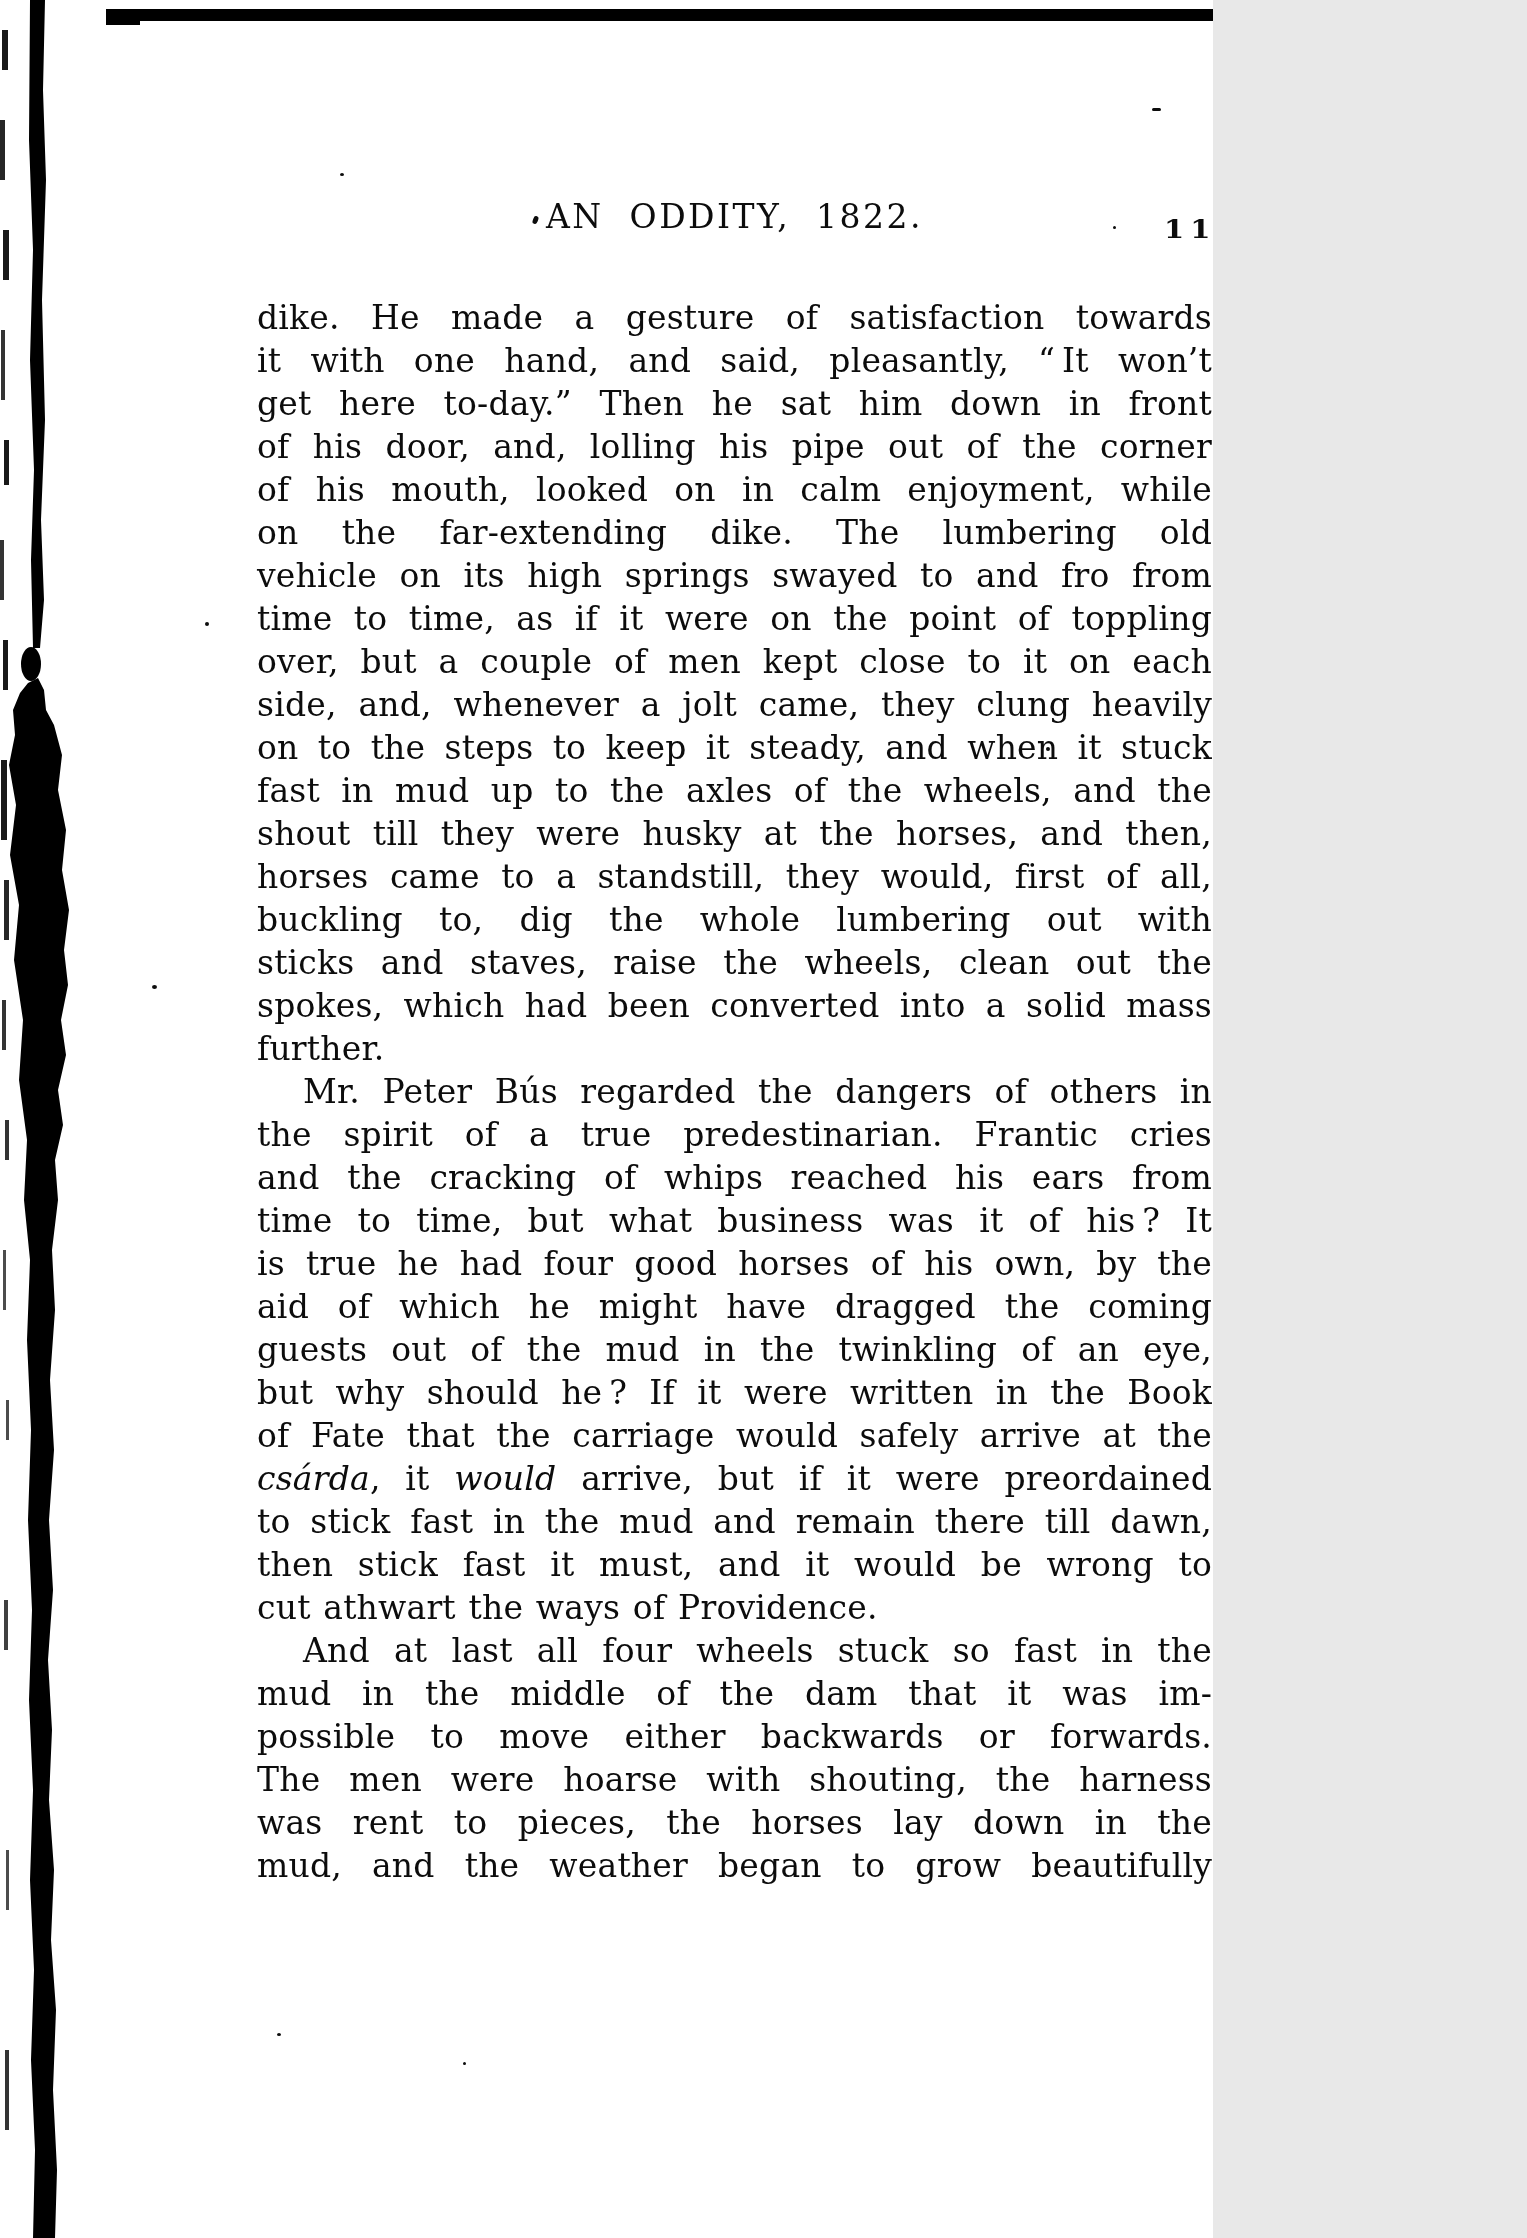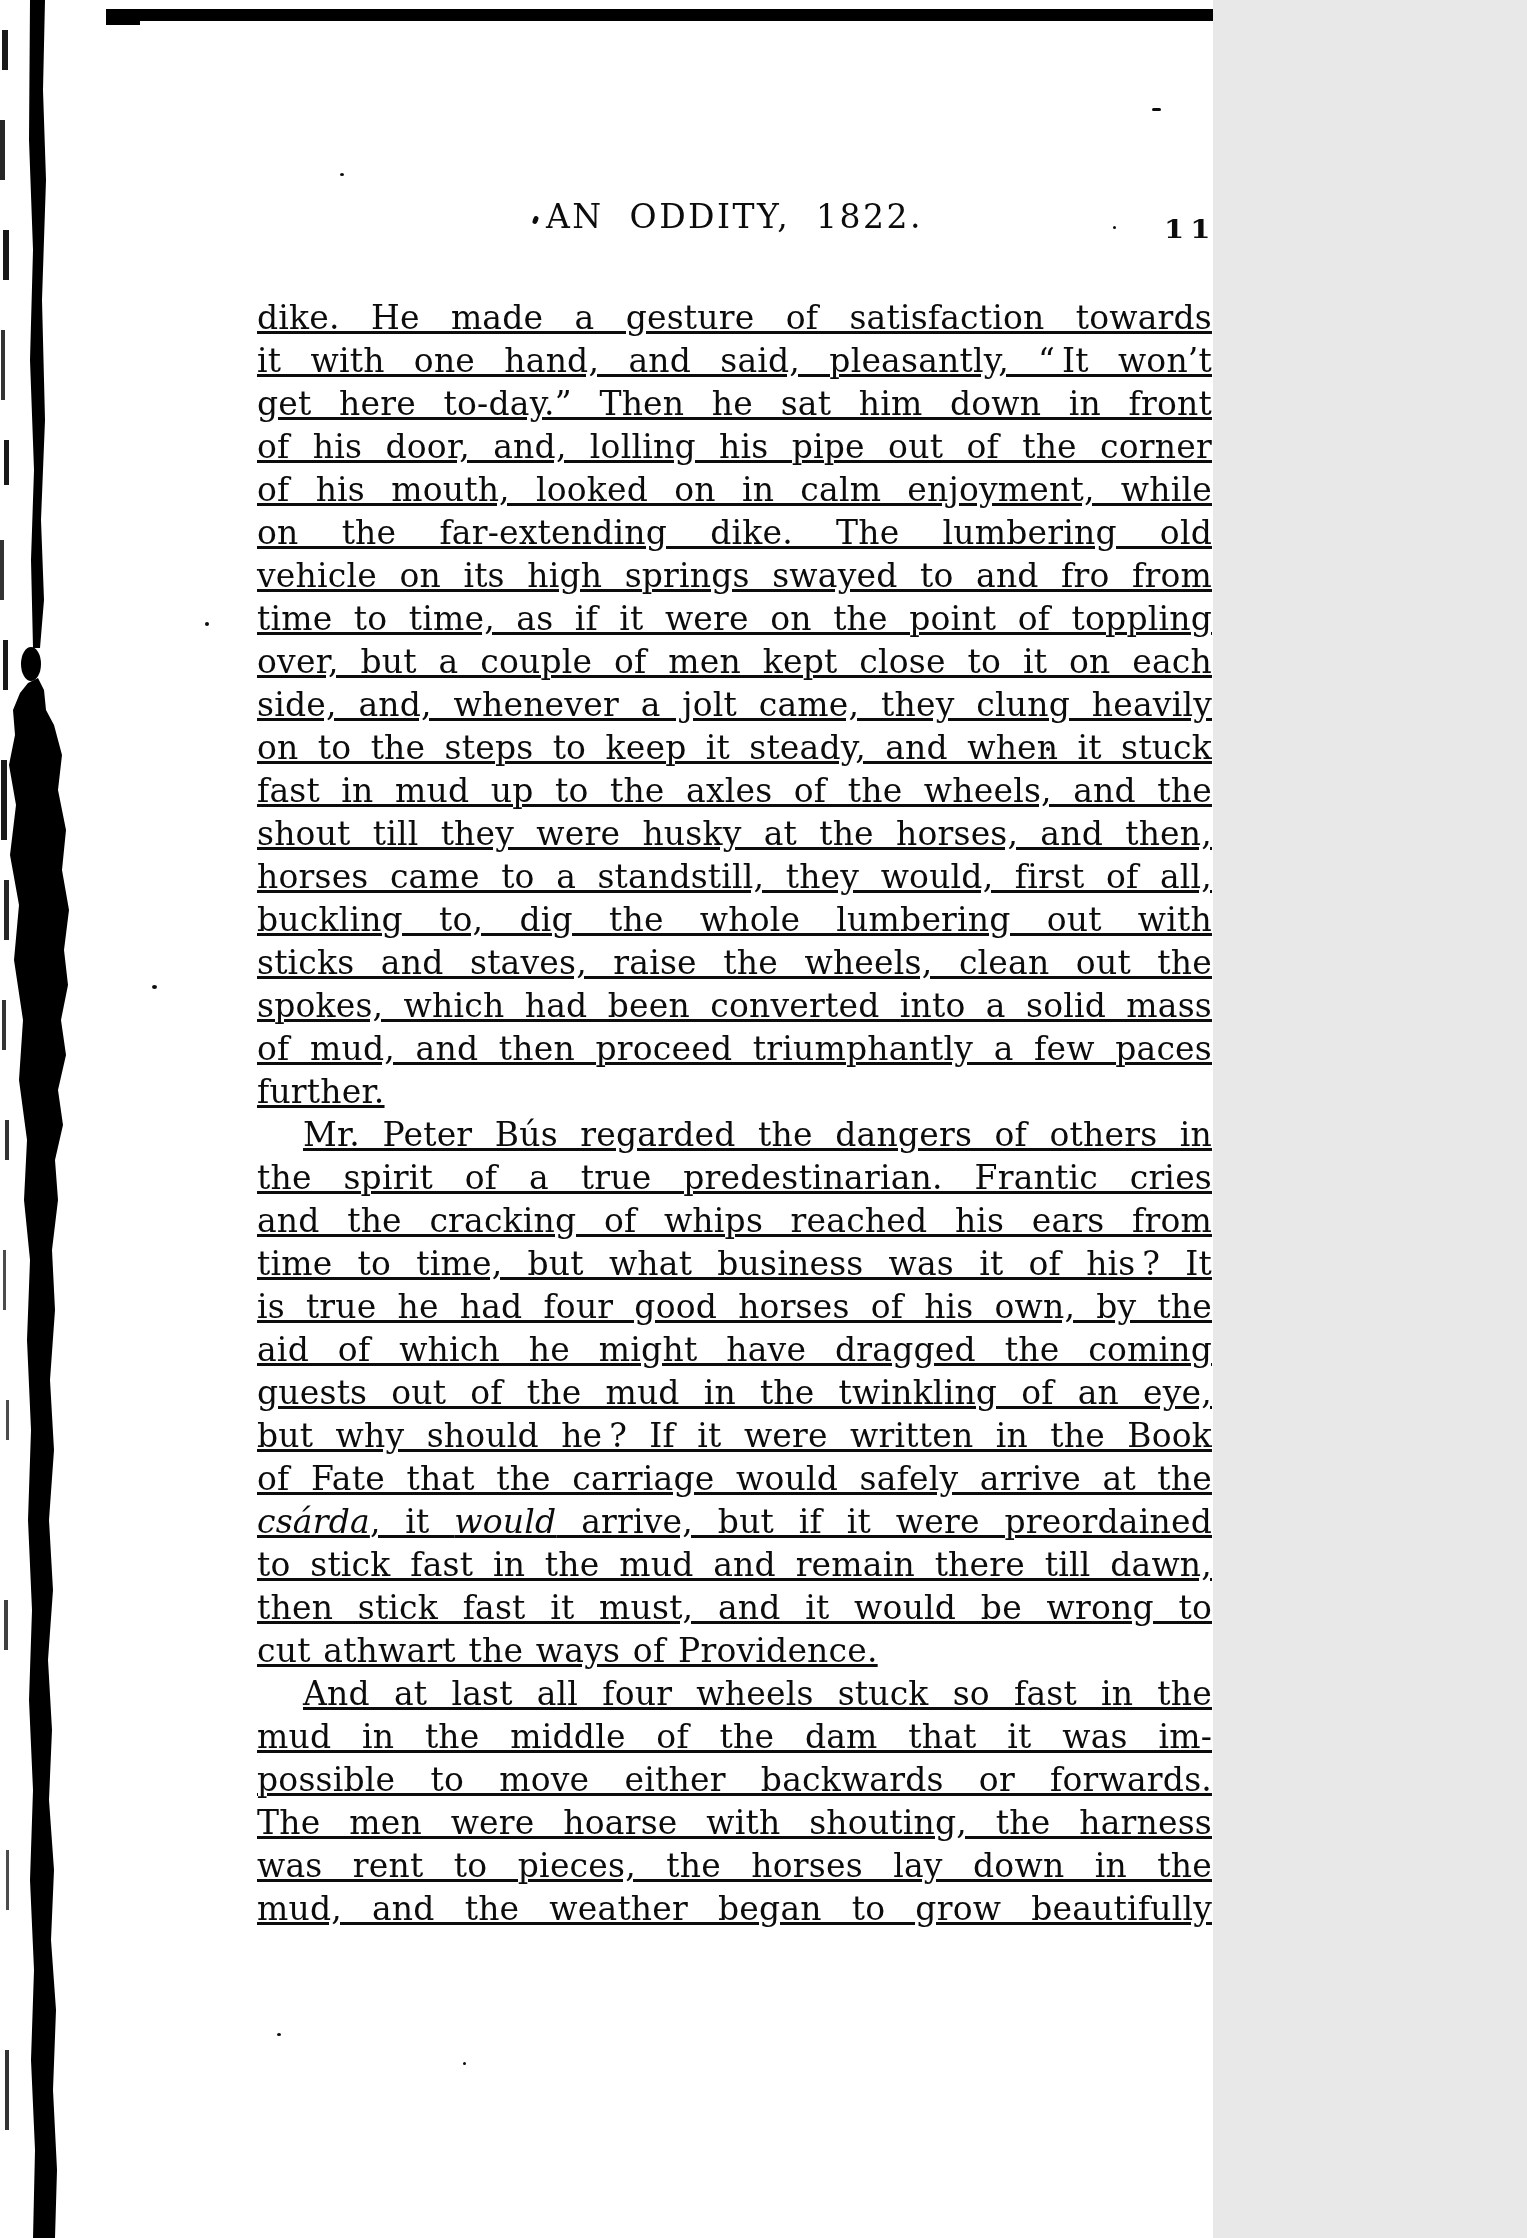--- a/index.html
+++ b/index.html
@@ -39,21 +39,20 @@
   .text-block{
     position:absolute;left:257px;top:296px;width:955px;
     font-size:33px;line-height:43px;
     letter-spacing:0.2px;word-spacing:2px;
   }
   .paragraph{margin:0;}
   .line{
     text-align:justify;
     text-align-last:justify;
     white-space:normal;
-    text-decoration:underline;
   }
   .line.short{text-align-last:left;}
   .line.indent{text-indent:46px;}
   .em{font-style:italic;}
 </style>
 </head>
 <body>
 
 <div class="page">
 
@@ -116,21 +115,20 @@
         <div class="line"><span>time to time, as if it were on the point of toppling</span></div>
         <div class="line"><span>over, but a couple of men kept close to it on each</span></div>
         <div class="line"><span>side, and, whenever a jolt came, they clung heavily</span></div>
         <div class="line"><span>on to the steps to keep it steady, and when it stuck</span></div>
         <div class="line"><span>fast in mud up to the axles of the wheels, and the</span></div>
         <div class="line"><span>shout till they were husky at the horses, and then,</span></div>
         <div class="line"><span>horses came to a standstill, they would, first of all,</span></div>
         <div class="line"><span>buckling to, dig the whole lumbering out with</span></div>
         <div class="line"><span>sticks and staves, raise the wheels, clean out the</span></div>
         <div class="line"><span>spokes, which had been converted into a solid mass</span></div>
-        <div class="line"><span>of mud, and then proceed triumphantly a few paces</span></div>
         <div class="line short"><span>further.</span></div>
       </div>
       <div class="paragraph">
         <div class="line indent"><span>Mr. Peter Bús regarded the dangers of others in</span></div>
         <div class="line"><span>the spirit of a true predestinarian.  Frantic cries</span></div>
         <div class="line"><span>and the cracking of whips reached his ears from</span></div>
         <div class="line"><span>time to time, but what business was it of his ?  It</span></div>
         <div class="line"><span>is true he had four good horses of his own, by the</span></div>
         <div class="line"><span>aid of which he might have dragged the coming</span></div>
         <div class="line"><span>guests out of the mud in the twinkling of an eye,</span></div>

